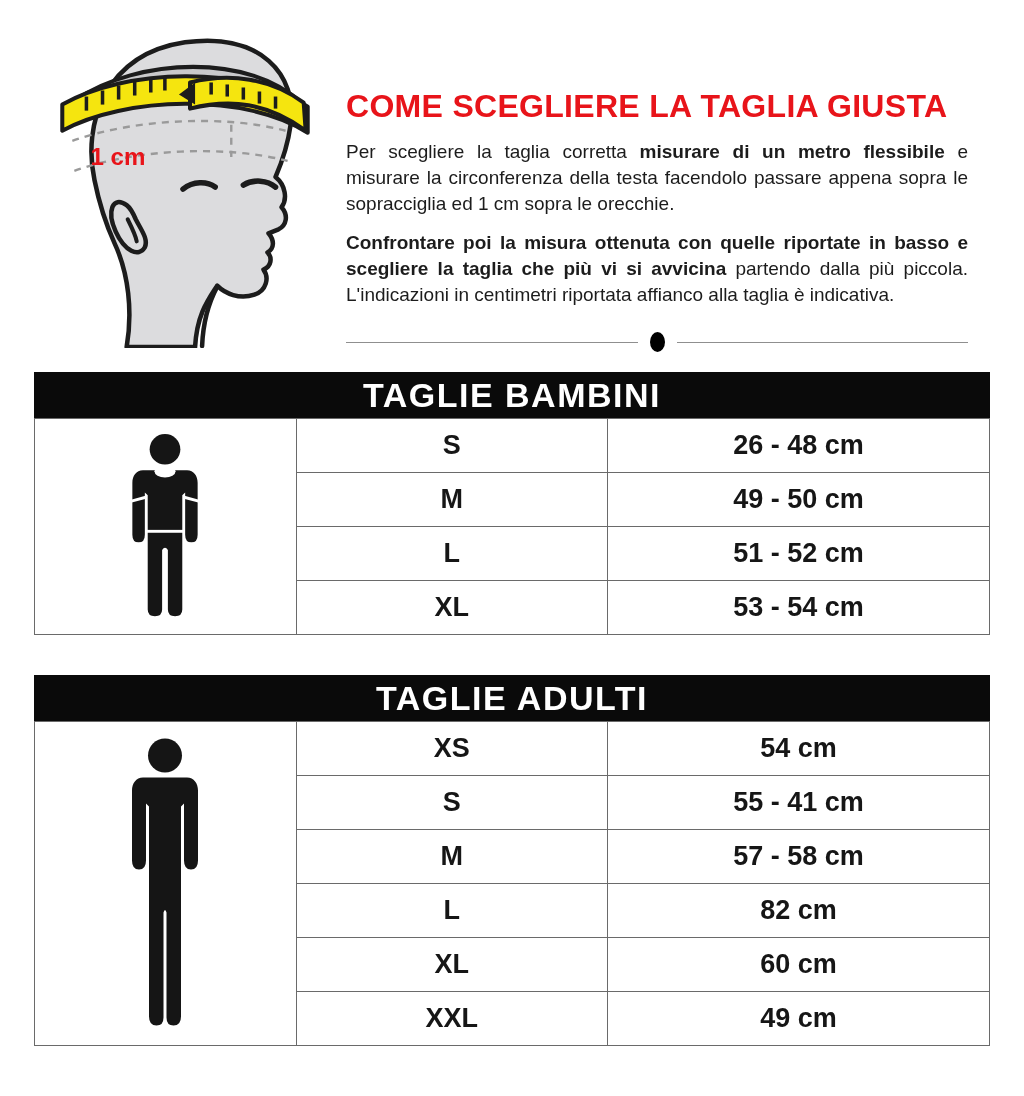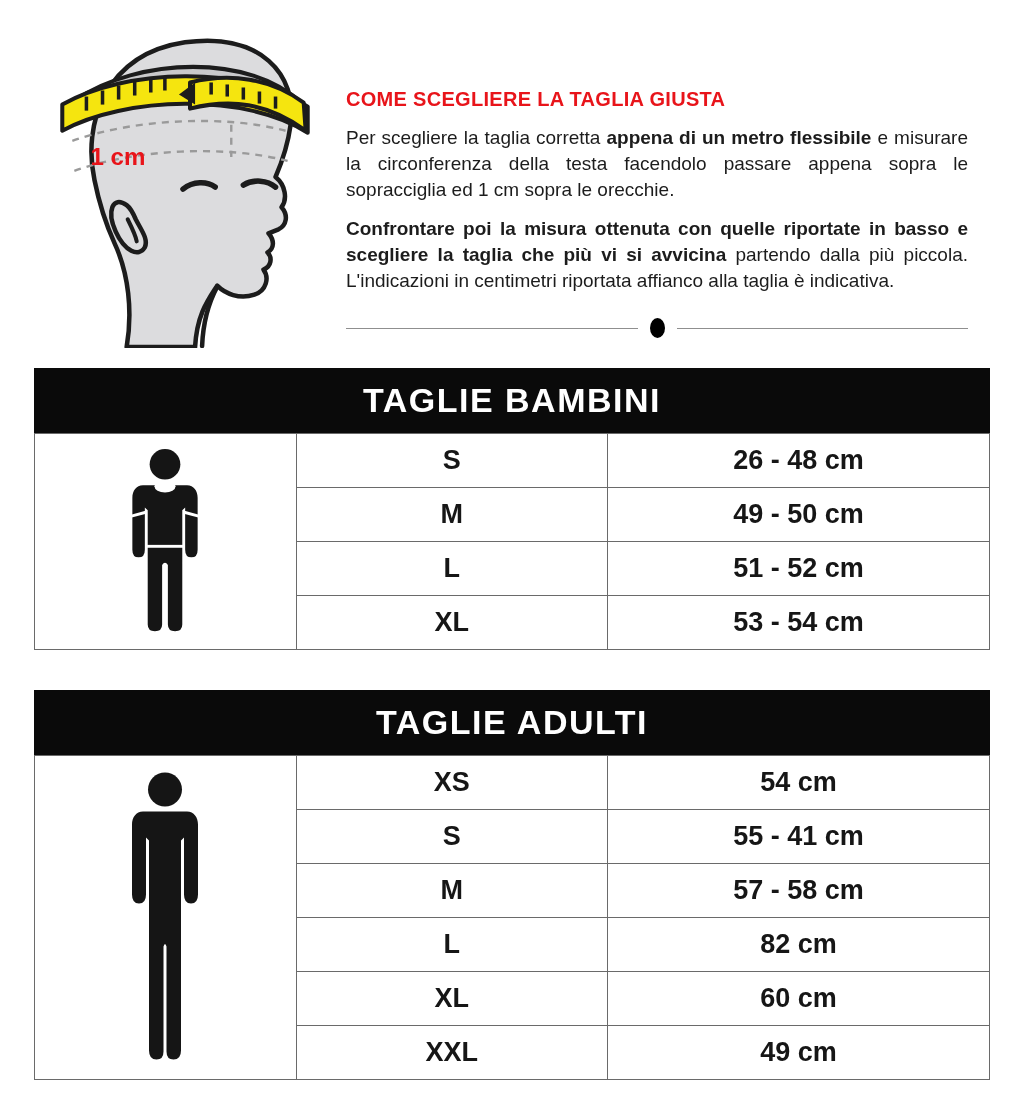--- a/index.html
+++ b/index.html
@@ -13,21 +13,21 @@
   }
   .content { padding: 0 34px; }
 
   
   .top-section { display: flex; min-height: 348px; padding-top: 4px; }
   .illustration { flex: 0 0 302px; width: 302px; }
   .illustration svg { display: block; }
   .intro { flex: 1; margin-left: 10px; padding: 84px 22px 0 0; }
   .intro-title {
     margin: 0;
-    font-size: 20px;
+    font-size: 32px;
     font-weight: 700;
     letter-spacing: 0.3px;
     color: #e8141a;
     white-space: nowrap;
   }
   .intro p {
     margin: 14px 0 0 0;
     font-size: 19px;
     line-height: 1.38;
     text-align: justify;
@@ -44,21 +44,21 @@
     border-radius: 50%;
     margin: 0 12px;
   }
 
   
   .size-table { margin-top: 20px; }
   .size-table.adults { margin-top: 40px; }
   .table-header {
     background: #0a0a0a;
     color: #ffffff;
-    height: 65px;
+    height: 46px;
     display: flex;
     align-items: center;
     justify-content: center;
     font-size: 34px;
     font-weight: 700;
     letter-spacing: 1.5px;
   }
   table.sizes {
     width: 100%;
     border-collapse: collapse;
@@ -133,21 +133,21 @@
         </g>
 
         <path d="M182,281 C174,296 168,315 167,340" fill="none" stroke="#1c1c1c" stroke-width="4.5" stroke-linecap="round"></path>
 
         <text x="56" y="160" font-size="24" font-weight="700" fill="#e8141a">1 cm</text>
       </svg>
     </div>
 
     <div class="intro">
       <h1 class="intro-title">COME SCEGLIERE LA TAGLIA GIUSTA</h1>
-      <p><span>Per scegliere la taglia corretta </span><strong>appena di un metro flessibile</strong><span> e misurare la circonferenza della testa facendolo passare appena sopra le sopracciglia ed 1 cm sopra le orecchie.</span></p>
+      <p><span>Per scegliere la taglia corretta </span><strong>misurare di un metro flessibile</strong><span> e misurare la circonferenza della testa facendolo passare appena sopra le sopracciglia ed 1 cm sopra le orecchie.</span></p>
       <p><strong>Confrontare poi la misura ottenuta con quelle riportate in basso e scegliere la taglia che più vi si avvicina</strong><span> partendo dalla più piccola. L'indicazioni in centimetri riportata affianco alla taglia è indicativa.</span></p>
       <div class="divider">
         <span class="line"></span>
         <span class="dot"></span>
         <span class="line"></span>
       </div>
     </div>
   </div>
 
   <section class="size-table children">

